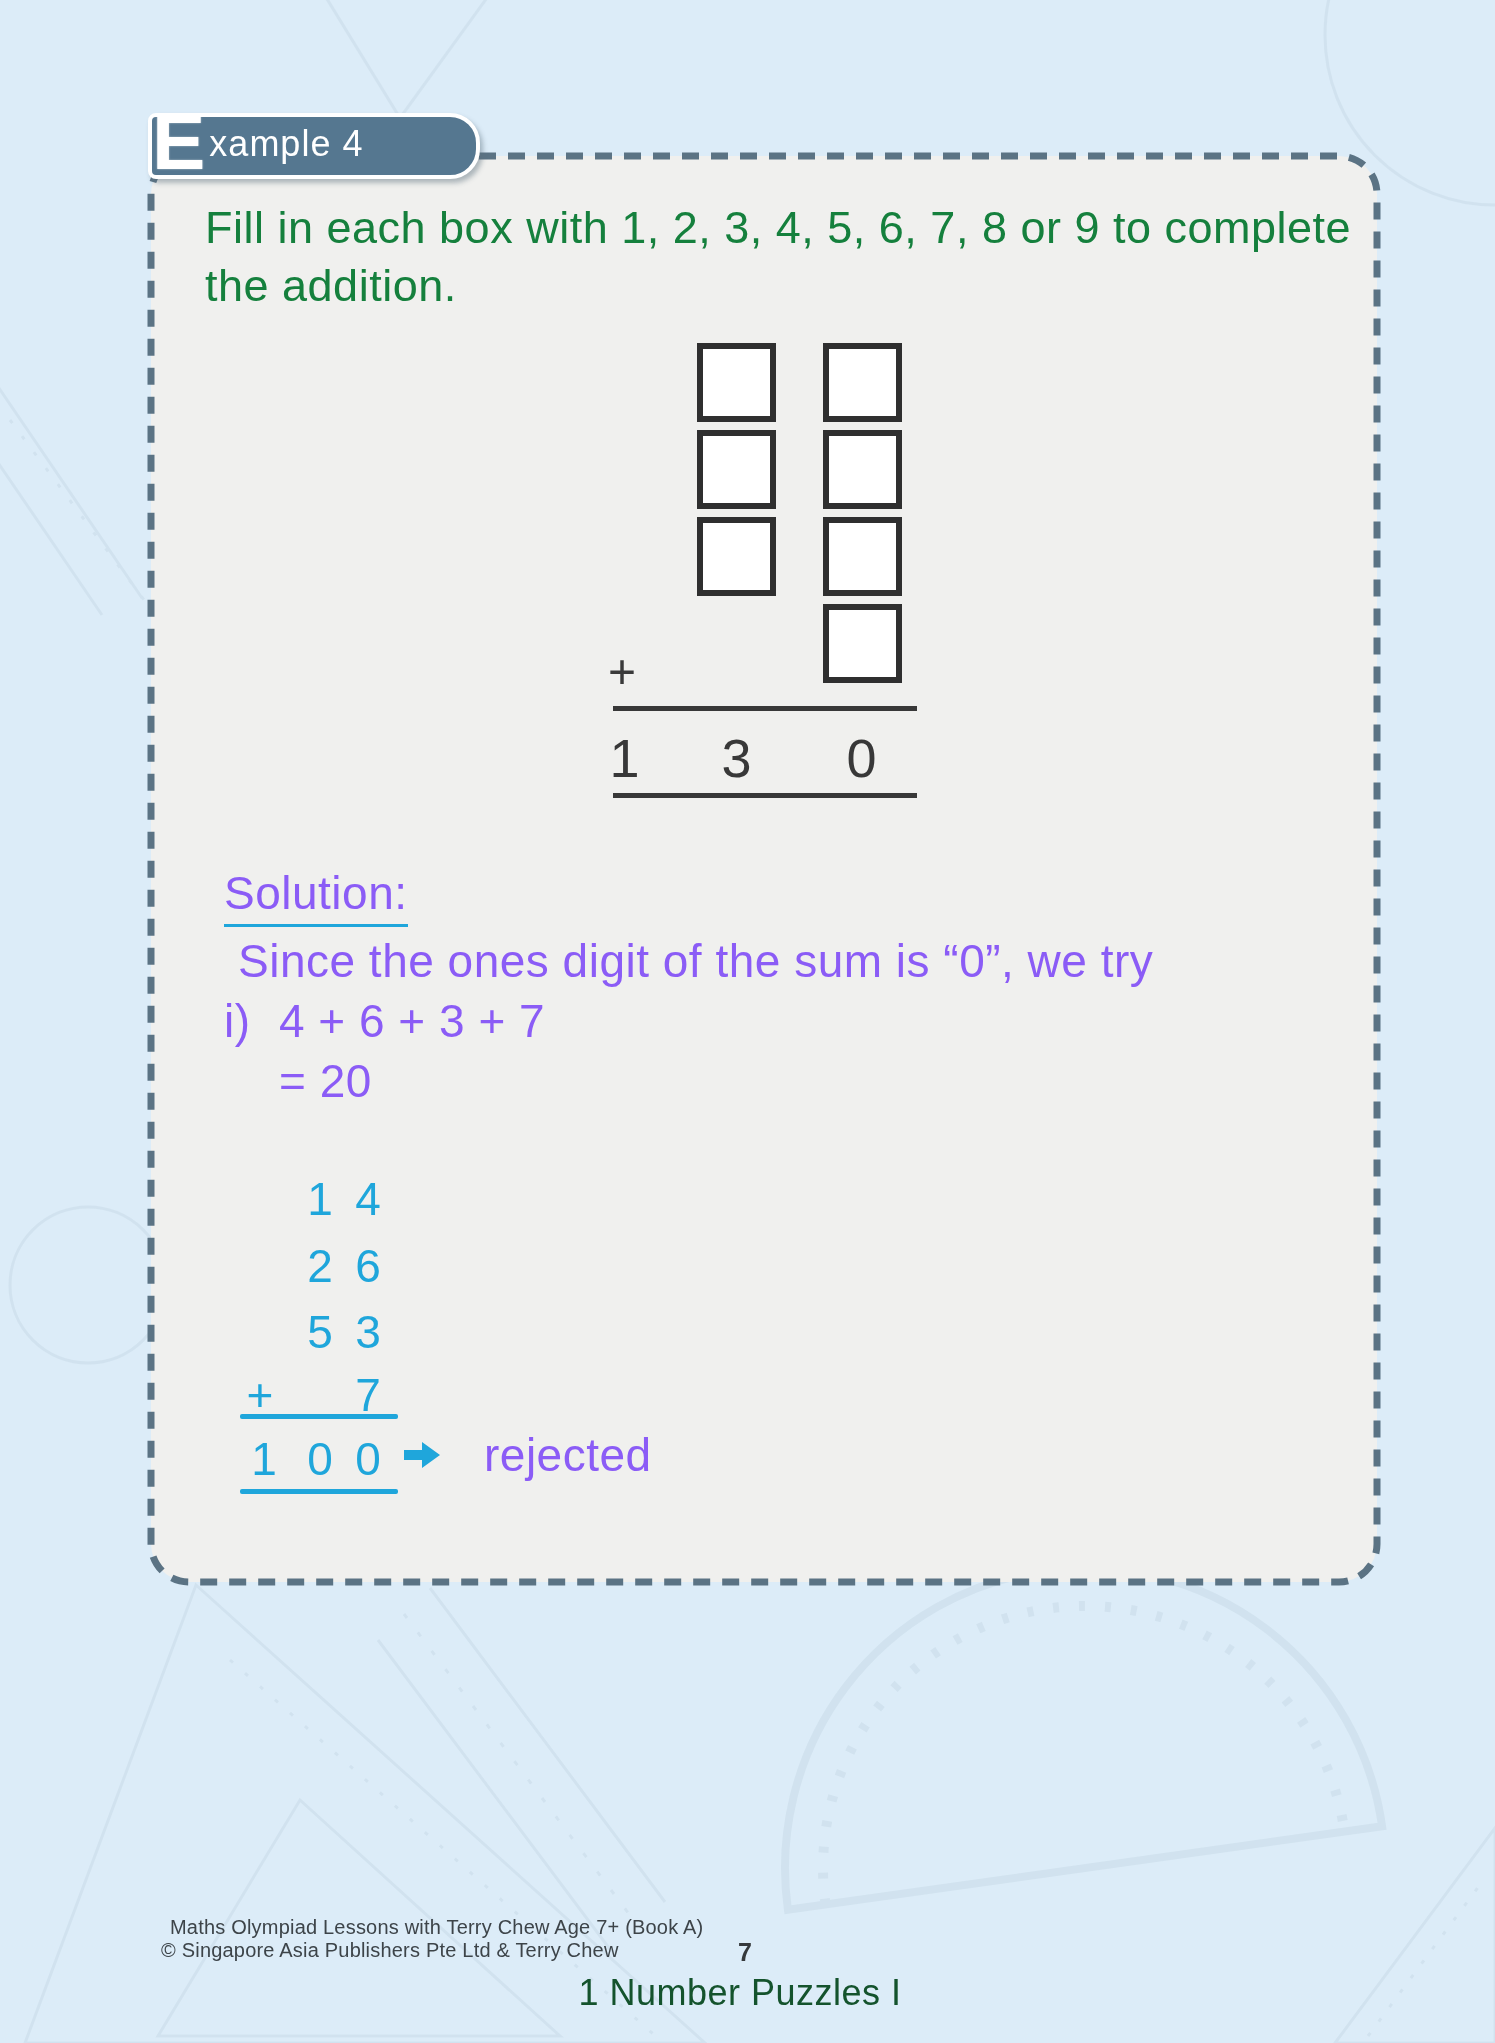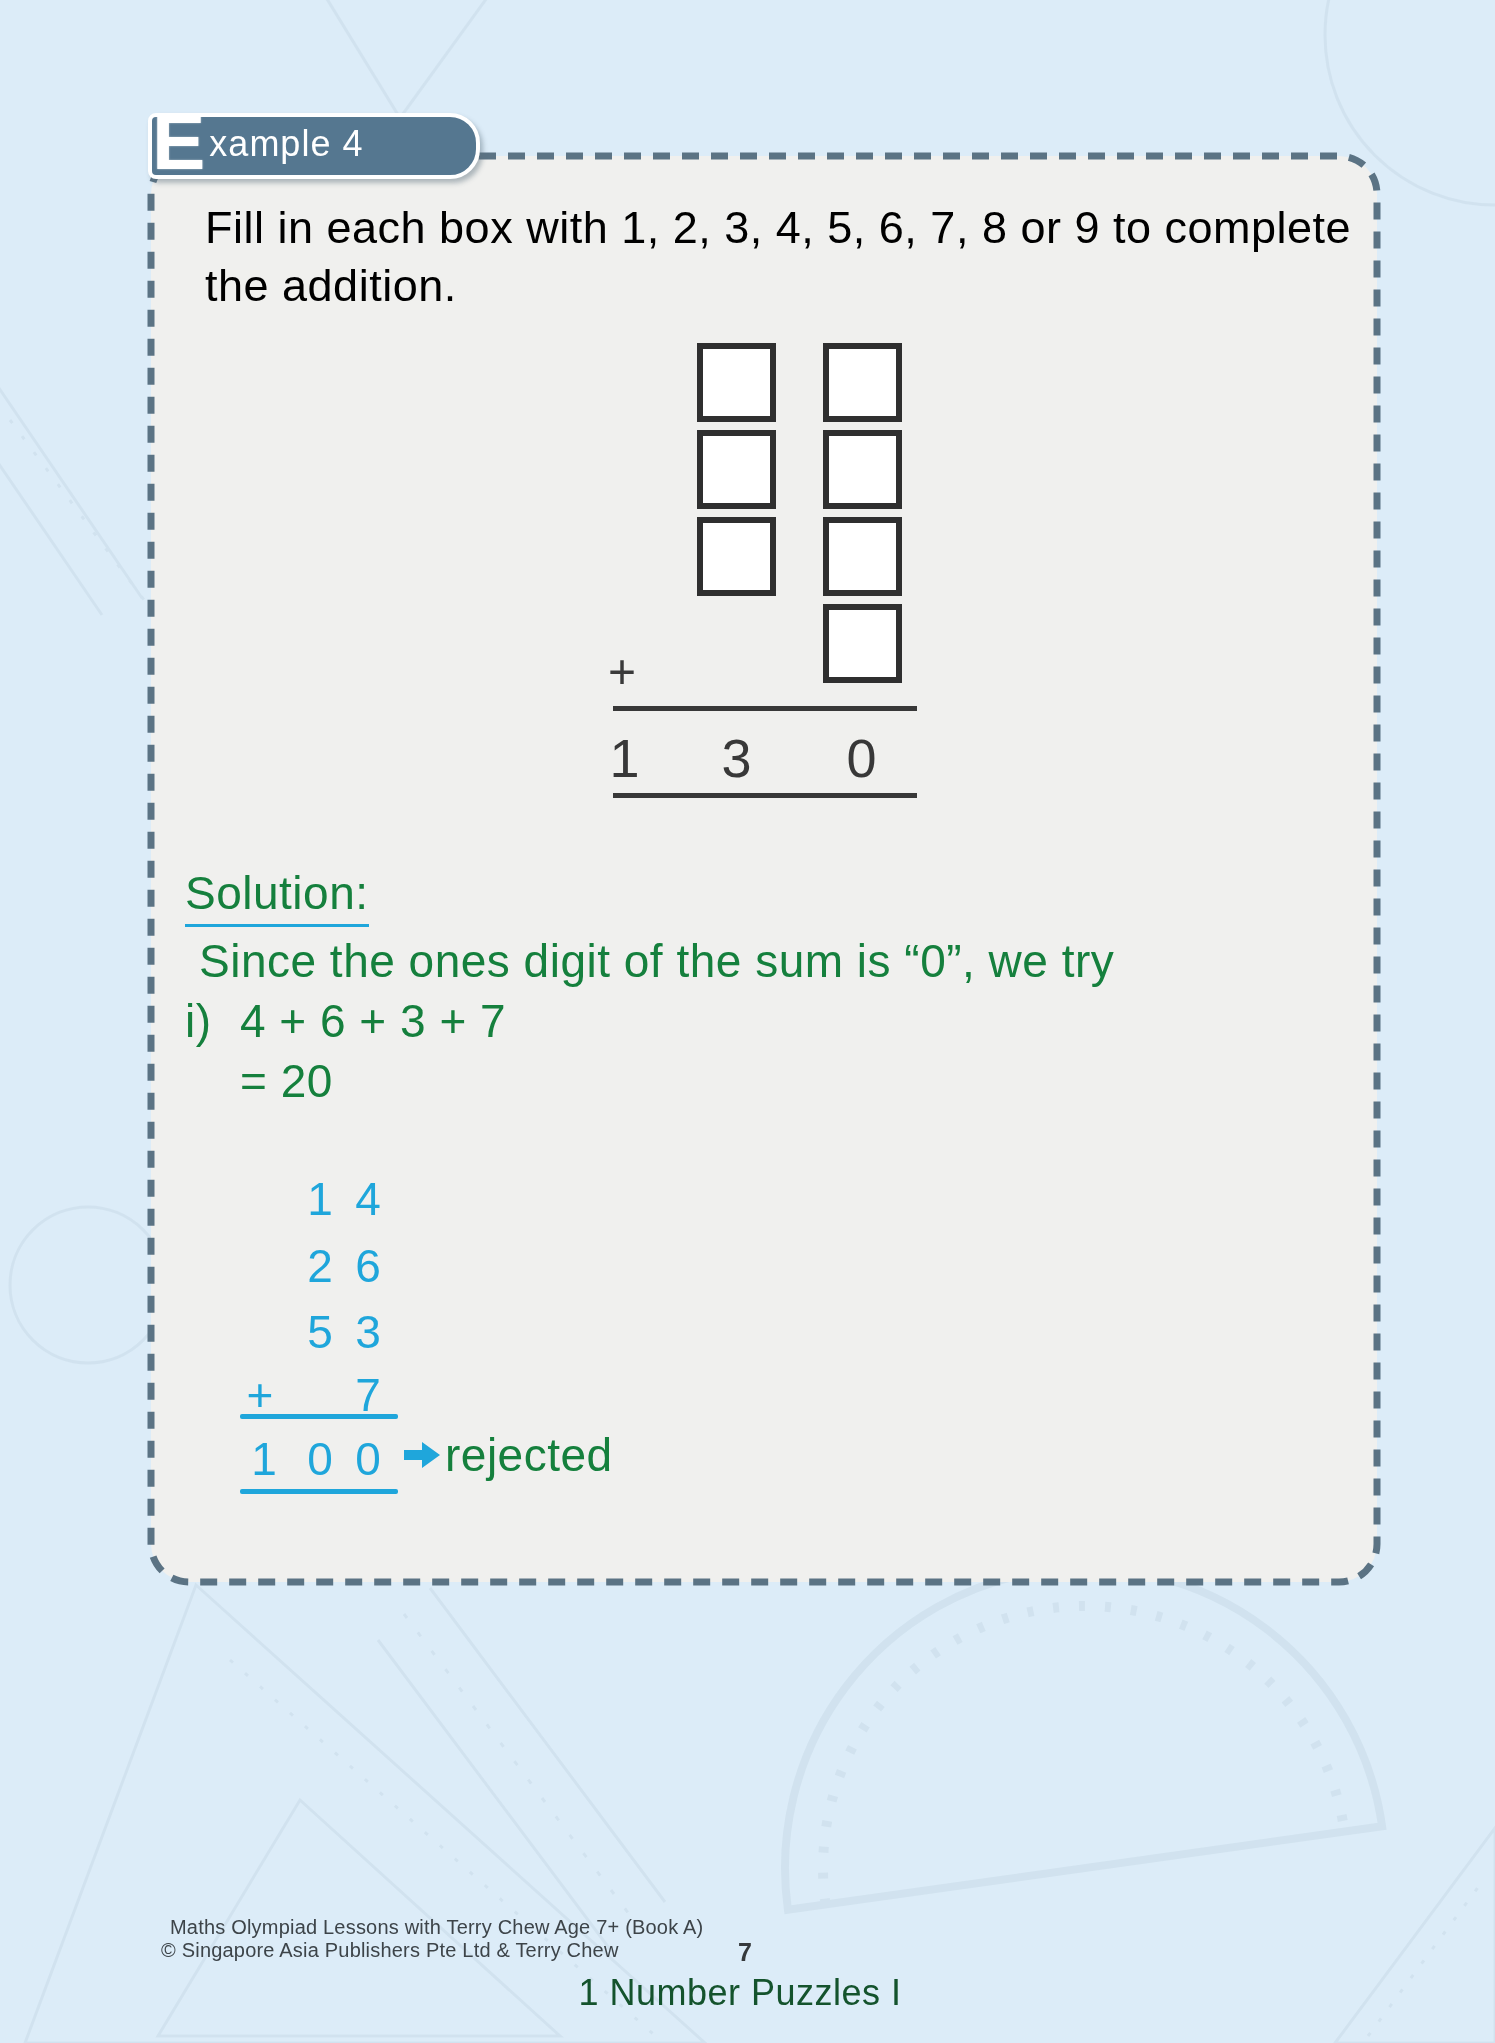--- a/index.html
+++ b/index.html
@@ -27,34 +27,34 @@
     white-space:nowrap;
   }
   .badge-initial{
     color:#ffffff;font-size:80px;font-weight:bold;line-height:.85;
     margin:-8px 4px 0 0;
     text-shadow:0 0 2px rgba(255,255,255,.6);
   }
   .badge-rest{color:#ffffff;font-size:36px;font-weight:normal;letter-spacing:1px;margin-top:-4px;}
 
   .t{position:absolute;z-index:2;}
-  .problem{color:#000000;font-size:45px;letter-spacing:.5px;}
+  .problem{color:#15803d;font-size:45px;letter-spacing:.5px;}
 
   
   .pbox{
     position:absolute;z-index:2;
     width:79px;height:79px;box-sizing:border-box;
     background:#ffffff;border:6px solid #2f2f2f;
   }
   .rule{position:absolute;z-index:2;background:#383838;height:5px;}
   .digit-d{position:absolute;z-index:2;color:#383838;font-size:54px;line-height:54px;width:79px;text-align:center;}
   .plus-d{position:absolute;z-index:2;color:#3a3a3a;font-size:48px;line-height:54px;}
 
   
-  .blue{color:#15803d;}
+  .blue{color:#8b5cf6;margin-left:39px;}
   .sol{position:absolute;z-index:2;font-size:46px;line-height:50px;letter-spacing:.5px;}
   .sol-underline{border-bottom:3px solid #1fa6db;padding-bottom:5px;}
   .wdigit{position:absolute;z-index:2;color:#1fa6db;font-size:46px;line-height:46px;width:44px;text-align:center;}
   .brule{position:absolute;z-index:2;background:#1fa6db;height:5px;border-radius:2px;}
 
   
   .footer-small{color:#3d4449;font-size:20px;line-height:23px;letter-spacing:.2px;}
   .page-num{color:#35393c;font-size:25px;font-weight:bold;width:90px;text-align:center;}
   .chapter{color:#14532d;font-size:36px;width:620px;text-align:center;letter-spacing:.5px;}
 

